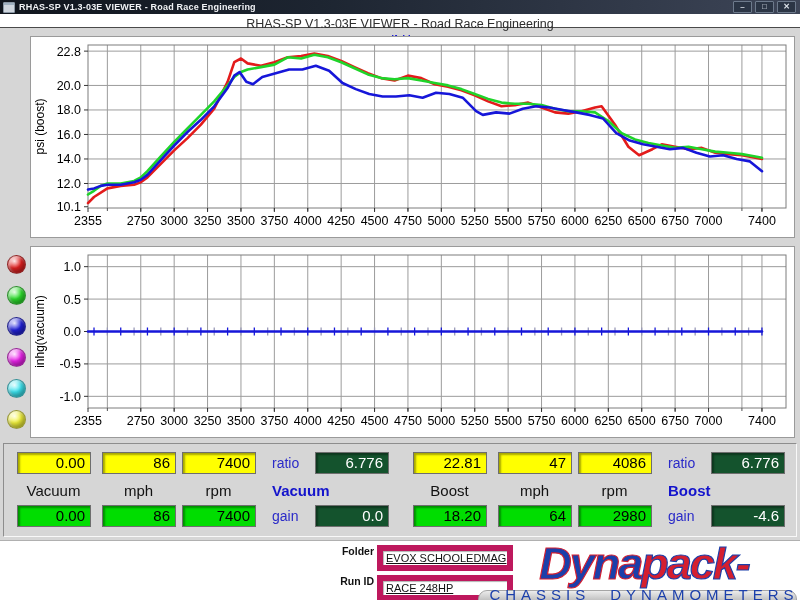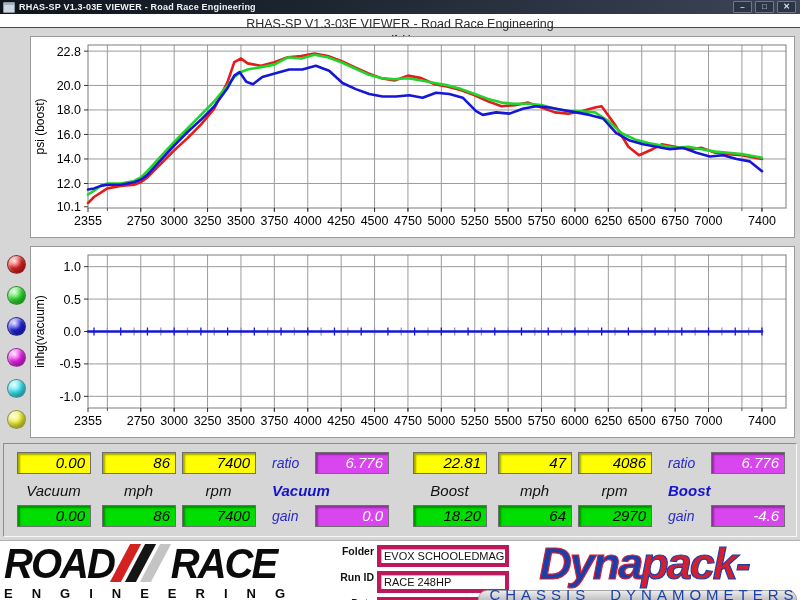--- a/index.html
+++ b/index.html
@@ -33,49 +33,49 @@
 
   
   #legend-col{position:absolute;left:7px;top:255px;width:20px;}
   .color-btn{width:17px;height:17px;border-radius:50%;margin:0 0 12px 0;
     border:1px solid rgba(40,40,40,.45);
     box-shadow:inset -2px -3px 4px rgba(0,0,0,.38), inset 2px 2px 3px rgba(255,255,255,.55);}
 
   
   #readouts{position:absolute;left:3px;top:443px;width:792px;height:92px;background:#d6d6d6;
     border:1px solid;border-color:#8d8d8d #f8f8f8 #f8f8f8 #8d8d8d;}
-  .half{position:absolute;top:0;width:396px;height:92px;font-style:italic;}
+  .half{position:absolute;top:0;width:396px;height:92px;}
   #half-left{left:0;} #half-right{left:396px;}
   .vbox{position:absolute;width:67px;height:20px;font-size:15px;line-height:20px;text-align:right;
     padding-right:5px;border:1px solid #6e6e6e;box-shadow:inset 2px 2px 2px rgba(0,0,0,.35);color:#000;}
   .ybox{background:#ffff00;} .gbox{background:#00dd00;}
-  .bbox{background:#d946ef;color:#ffffff;}
+  .bbox{background:#14532d;color:#ffffff;}
   .c1{left:13px;} .c2{left:98px;} .c3{left:178px;} .c5{left:311px;}
   .rowA{top:8px;} .rowB{top:61px;}
   .collabel{position:absolute;top:38px;width:73px;text-align:center;font-size:15px;color:#111;}
   .ratio-label{position:absolute;left:268px;font-size:14px;color:#2a2ac8;}
   .ratio-label.rowA{top:11px;} .ratio-label.rowB{top:64px;}
   .section-label{position:absolute;left:268px;top:38px;font-size:15px;font-weight:bold;color:#1414cc;}
 
   
   #footer{position:absolute;left:0;top:540px;width:800px;height:60px;background:#ffffff;border-top:1px solid #b0b0b0;}
   #rr-logo{position:absolute;left:4px;top:0px;width:330px;}
   .rr-row{display:flex;align-items:center;height:44px;}
   .rr-word{font-style:italic;font-weight:bold;font-size:40px;letter-spacing:-2px;color:#0b0b0b;
     transform:scaleY(1.05);white-space:nowrap;}
   #rr-stripes{display:flex;margin:0 6px;}
   .rr-stripe{width:11px;height:38px;transform:skewX(-28deg);margin-right:4px;}
   #rr-sub{font-size:13px;font-weight:bold;color:#0b0b0b;letter-spacing:19px;margin-top:1px;white-space:nowrap;}
 
   #footer-fields{position:absolute;left:334px;top:4px;}
   .field-row{display:flex;align-items:flex-start;margin-bottom:4px;}
   .field-label{width:40px;text-align:right;font-size:10.5px;font-weight:bold;color:#111;margin-right:3px;}
-  .field-box{width:118px;height:14px;background:#ffffff;border:4px solid #be185d;
+  .field-box{width:118px;height:14px;background:#ffffff;border:6px solid #be185d;
     box-shadow:inset 1px 1px 1px rgba(0,0,0,.3);font-size:11px;line-height:14px;padding:0 3px;
-    white-space:pre;overflow:hidden;color:#111;}
+    white-space:pre;overflow:hidden;color:#111;text-decoration:underline;}
 
   #dynapack{position:absolute;right:6px;top:1px;width:300px;text-align:center;}
   .dp-word{font-style:italic;font-weight:bold;font-size:45px;line-height:44px;letter-spacing:-2px;white-space:nowrap;}
   #dp-part1{color:#1b3faa;-webkit-text-stroke:1.2px #d41f30;}
   #dp-part2{color:#d41f30;-webkit-text-stroke:1.2px #1b3faa;}
   #dp-sub{display:flex;justify-content:center;align-items:center;margin-top:0px;}
   .dp-tag{font-size:15px;font-weight:normal;color:#1b3faa;letter-spacing:5px;}
   #dp-slash{width:7px;height:12px;background:#d41f30;transform:skewX(-30deg);margin:0 10px;}
   #dp-base{position:absolute;left:478px;top:49px;width:317px;height:10px;
     background:linear-gradient(#ececec,#bdbdbd);border:1px solid #a5a5a5;border-radius:9px 9px 0 0;}
@@ -405,40 +405,28 @@
       <div class="ratio-label rowA">ratio</div>
       <div class="vbox bbox c5 rowA">6.776</div>
 
       <div class="collabel c1">Boost</div>
       <div class="collabel c2">mph</div>
       <div class="collabel c3">rpm</div>
       <div class="section-label">Boost</div>
 
       <div class="vbox gbox c1 rowB">18.20</div>
       <div class="vbox gbox c2 rowB">64</div>
-      <div class="vbox gbox c3 rowB">2970</div>
+      <div class="vbox gbox c3 rowB">2980</div>
       <div class="ratio-label rowB">gain</div>
       <div class="vbox bbox c5 rowB">-4.6</div>
     </div>
   </div>
 
   <div id="footer">
 
-    <div id="rr-logo">
-      <div class="rr-row">
-        <span class="rr-word">ROAD</span>
-        <span id="rr-stripes">
-            <div class="rr-stripe" style="background: rgb(212, 34, 34);"></div>
-            <div class="rr-stripe" style="background: rgb(21, 21, 21);"></div>
-            <div class="rr-stripe" style="background: rgb(196, 196, 196);"></div>
-          </span>
-        <span class="rr-word">RACE</span>
-      </div>
-      <div id="rr-sub">ENGINEERING</div>
-    </div>
 
     <div id="footer-fields">
       <div class="field-row">
         <div class="field-label">Folder</div>
         <div class="field-box">EVOX SCHOOLEDMAG</div>
       </div>
       <div class="field-row">
         <div class="field-label">Run ID</div>
         <div class="field-box">RACE 248HP</div>
       </div>

